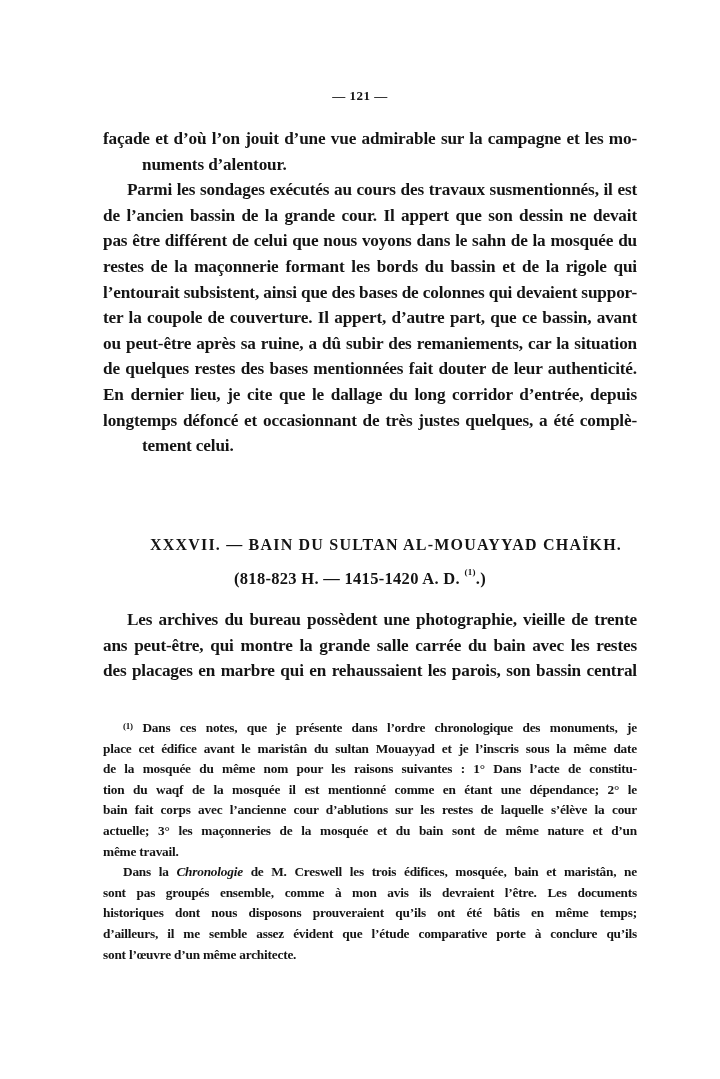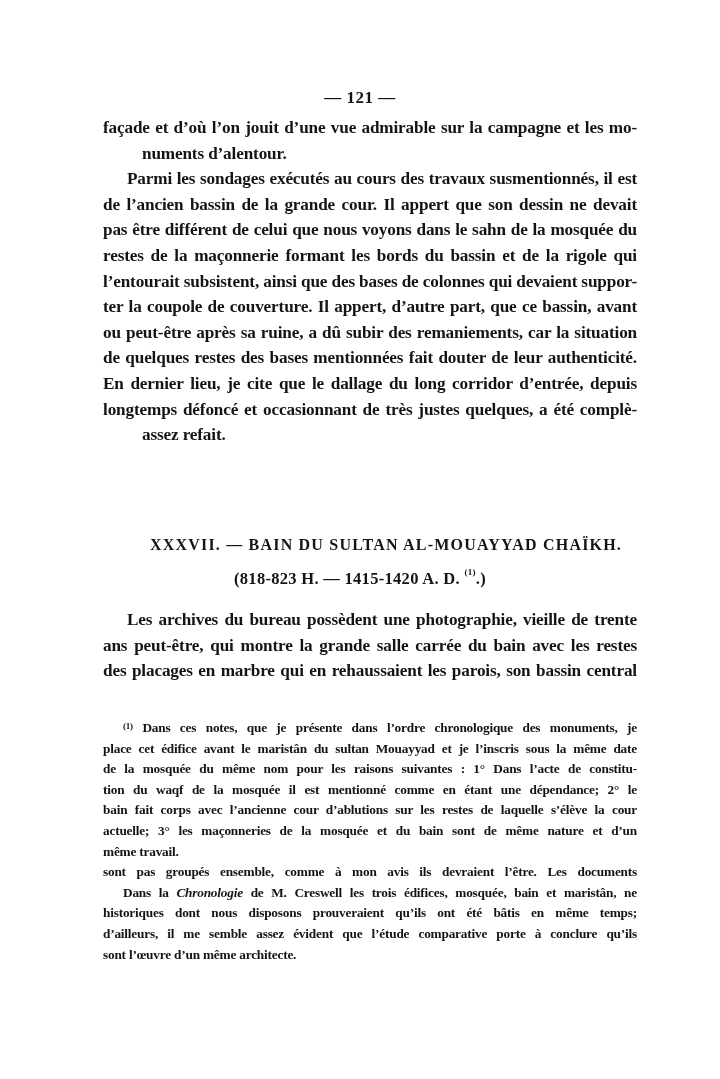--- a/index.html
+++ b/index.html
@@ -1,26 +1,26 @@
 <!DOCTYPE html>
 <html><head>
 <meta charset="utf-8">
 <style>
   html, body { margin: 0; padding: 0; background: #ffffff; }
   body { width: 720px; height: 1079px; position: relative; overflow: hidden;
          font-family: "Liberation Serif", "DejaVu Serif", serif; color: #141414; }
   .page-number { position: absolute; top: 88px; left: 0; width: 720px; text-align: center;
-         font-size: 17px; font-weight: bold; letter-spacing: 0.5px; }
+         font-size: 13px; font-weight: bold; letter-spacing: 0.5px; }
   .block { position: absolute; left: 103px; width: 534px; }
   .line { display: block; white-space: nowrap; font-weight: bold; font-size: 17.2px;
           text-align: justify; text-align-last: justify; height: 25.6px; line-height: 25.6px;
           letter-spacing: -0.15px; }
   .line.last { text-align-last: left; margin-left: 39px; }
   .indent { text-indent: 24px; }
-  #body1 { top: 115px; }
+  #body1 { top: 126px; }
   .heading { position: absolute; left: 0; width: 720px; text-align: center; font-weight: bold;
              font-family: "Liberation Serif", serif; }
   #h-title { top: 536px; font-size: 16px; letter-spacing: 1.2px; padding-left: 26px; }
   #h-dates { top: 569px; font-size: 16.5px; letter-spacing: 0.3px; }
   sup { font-size: 9px; vertical-align: top; position: relative; top: -2px; }
   #body2 { top: 607px; }
   #notes { top: 718px; }
   .note { display: block; white-space: nowrap; font-weight: bold; font-size: 13.3px;
           text-align: justify; text-align-last: justify; height: 20.6px; line-height: 20.6px;
           letter-spacing: -0.2px; }
@@ -39,38 +39,38 @@
   <span class="line indent">Parmi les sondages exécutés au cours des travaux susmentionnés, il est</span>
   <span class="line">de l’ancien bassin de la grande cour. Il appert que son dessin ne devait</span>
   <span class="line">pas être différent de celui que nous voyons dans le sahn de la mosquée du</span>
   <span class="line">restes de la maçonnerie formant les bords du bassin et de la rigole qui</span>
   <span class="line">l’entourait subsistent, ainsi que des bases de colonnes qui devaient suppor-</span>
   <span class="line">ter la coupole de couverture. Il appert, d’autre part, que ce bassin, avant</span>
   <span class="line">ou peut-être après sa ruine, a dû subir des remaniements, car la situation</span>
   <span class="line">de quelques restes des bases mentionnées fait douter de leur authenticité.</span>
   <span class="line">En dernier lieu, je cite que le dallage du long corridor d’entrée, depuis</span>
   <span class="line">longtemps défoncé et occasionnant de très justes quelques, a été complè-</span>
-  <span class="line last">assez refait.</span>
+  <span class="line last">tement celui.</span>
 </div>
 
 <div class="heading" id="h-title">XXXVII. — BAIN DU SULTAN AL-MOUAYYAD CHAÏKH.</div>
 <div class="heading" id="h-dates"><span>(818-823 H. — 1415-1420 A. D.</span> <sup>(1)</sup><span>.)</span></div>
 
 <div class="block" id="body2">
   <span class="line indent">Les archives du bureau possèdent une photographie, vieille de trente</span>
   <span class="line">ans peut-être, qui montre la grande salle carrée du bain avec les restes</span>
   <span class="line">des placages en marbre qui en rehaussaient les parois, son bassin central</span>
 </div>
 
 <div class="block" id="notes">
   <span class="note indent"><sup>(1)</sup> <span>Dans ces notes, que je présente dans l’ordre chronologique des monuments, je</span></span>
   <span class="note">place cet édifice avant le maristân du sultan Mouayyad et je l’inscris sous la même date</span>
   <span class="note">de la mosquée du même nom pour les raisons suivantes : 1° Dans l’acte de constitu-</span>
   <span class="note">tion du waqf de la mosquée il est mentionné comme en étant une dépendance; 2° le</span>
   <span class="note">bain fait corps avec l’ancienne cour d’ablutions sur les restes de laquelle s’élève la cour</span>
   <span class="note">actuelle; 3° les maçonneries de la mosquée et du bain sont de même nature et d’un</span>
   <span class="note last">même travail.</span>
+  <span class="note indent"><span>Dans la </span><em>Chronologie</em><span> de M. Creswell les trois édifices, mosquée, bain et maristân, ne</span></span>
   <span class="note">sont pas groupés ensemble, comme à mon avis ils devraient l’être. Les documents</span>
-  <span class="note indent"><span>Dans la </span><em>Chronologie</em><span> de M. Creswell les trois édifices, mosquée, bain et maristân, ne</span></span>
   <span class="note">historiques dont nous disposons prouveraient qu’ils ont été bâtis en même temps;</span>
   <span class="note">d’ailleurs, il me semble assez évident que l’étude comparative porte à conclure qu’ils</span>
   <span class="note last">sont l’œuvre d’un même architecte.</span>
 </div>
 
 </body></html>

